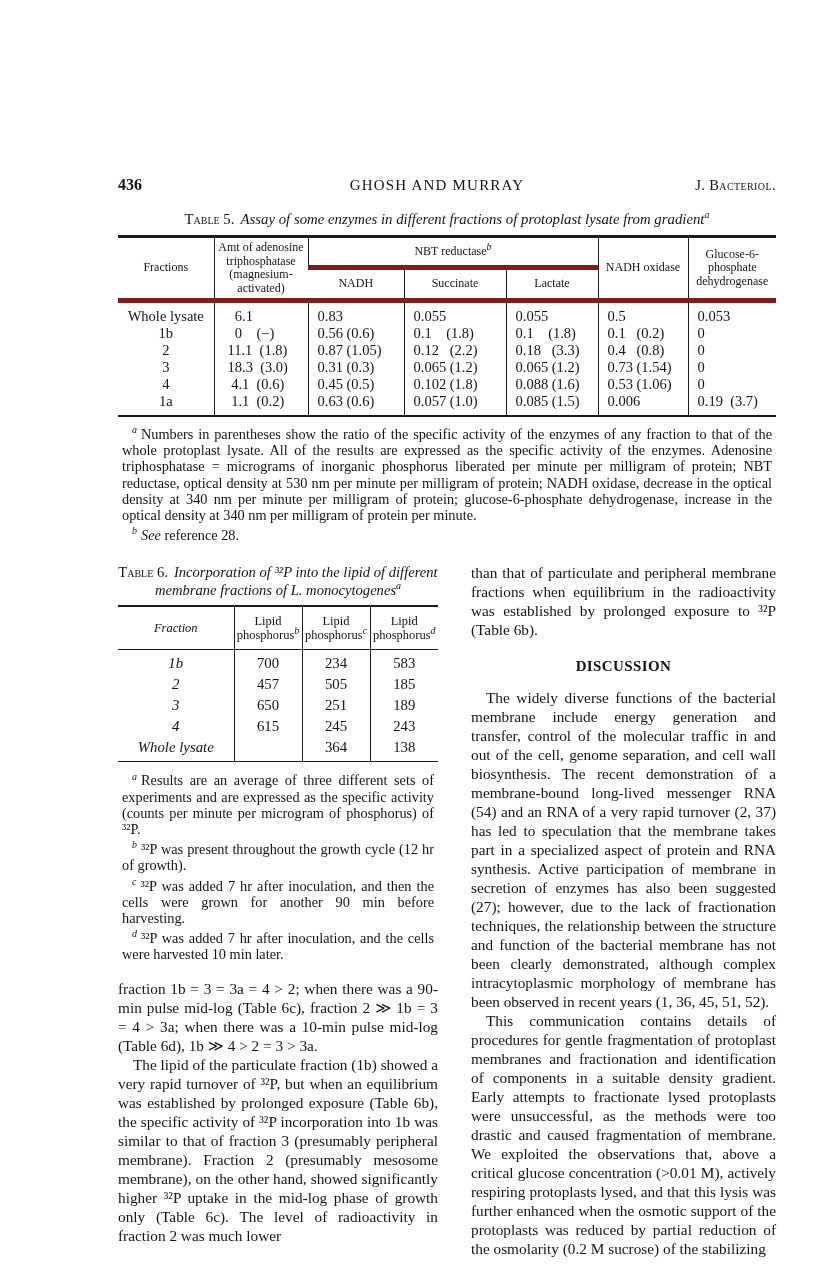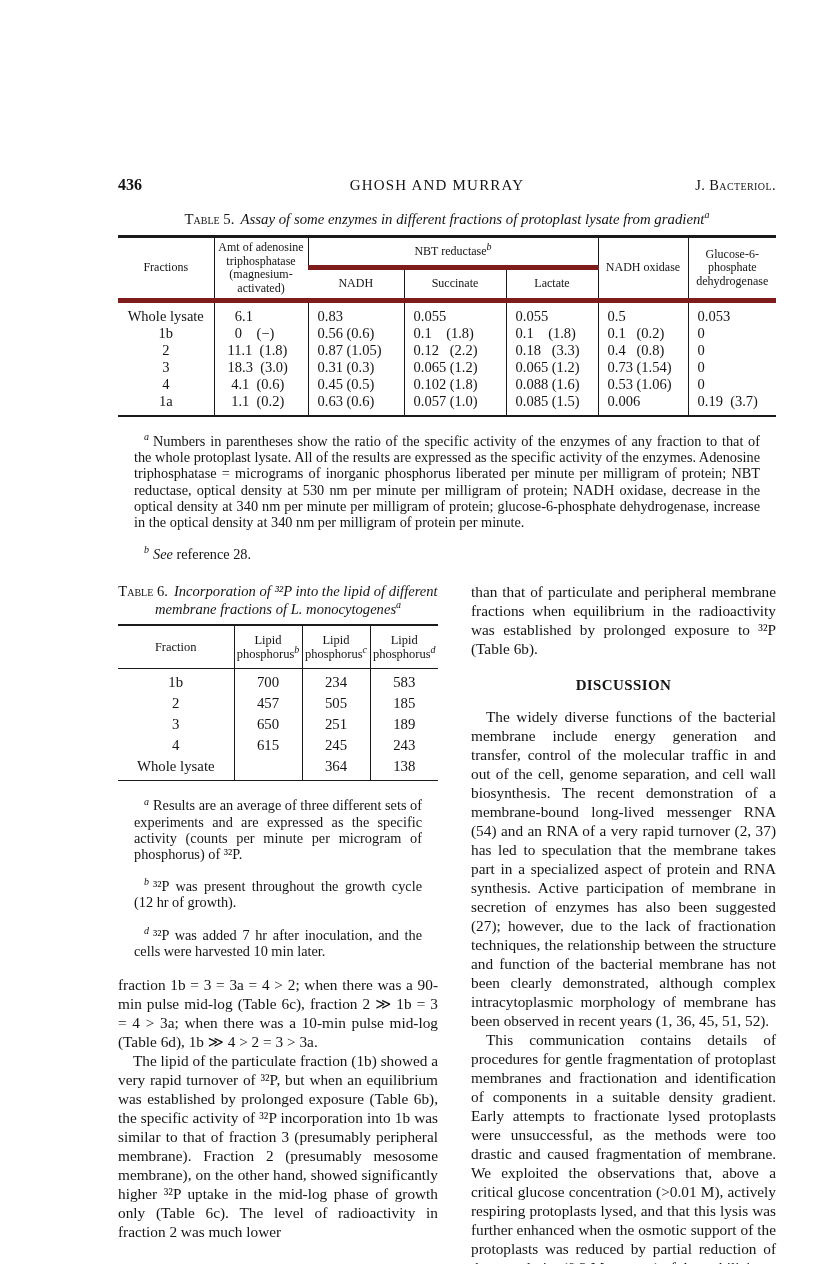--- a/index.html
+++ b/index.html
@@ -31,32 +31,32 @@
     vertical-align:middle;padding:3px 2px;border-bottom:5px solid #7f1d1d;
   }
   .t5 tbody td{font-size:14.5px;line-height:17px;padding:0 0 0 9px;white-space:pre;vertical-align:top;}
   .t5 tbody td:nth-child(2){padding-left:13px;}
   .t5 tbody td:first-child{text-align:center;padding-left:0;white-space:normal;}
   .t5 tbody tr:first-child td{padding-top:5px;}
   .t5 tbody tr:last-child td{padding-bottom:5px;}
 
   
   .fnblock{margin-top:9px;}
-  .fn{margin:16px;font-size:14.3px;line-height:16.2px;text-align:justify;text-indent:10px;}
+  .fn{margin:4px;font-size:14.3px;line-height:16.2px;text-align:justify;text-indent:10px;}
   .fnm{font-style:italic;margin-right:4px;}
 
   
   .cols{display:flex;gap:33px;margin-top:20px;justify-content:center;}
   .col{width:320px;}
 
   
   .t6caption{margin:0 0 6px 0;text-align:center;font-size:14.6px;line-height:18px;}
   .t6{width:320px;border-top:2px solid #1b1b1b;border-bottom:1.5px solid #1b1b1b;margin:0 0 10px 0;}
   .t6 th,.t6 td{border-left:1px solid #1b1b1b;}
-  .t6 th:first-child,.t6 td:first-child{border-left:none;}
+  .t6 th:first-child,.t6 td:first-child{border-left:none;font-style:italic;}
   .t6 thead th{
     font-weight:normal;font-size:12.5px;line-height:14px;text-align:center;
     vertical-align:middle;padding:7px 2px;border-bottom:1px solid #1b1b1b;
   }
   .t6 tbody td{font-size:14.8px;line-height:19px;text-align:center;white-space:pre;}
   .t6 tbody tr:first-child td{padding-top:4px;}
   .t6 tbody tr:last-child td{padding-bottom:4px;}
 
   
   .bodytext{margin-top:16px;}
@@ -220,20 +220,21 @@
                 <td></td>
                 <td>364</td>
                 <td>138</td>
               </tr>
             </tbody>
         </table>
 
         <div>
           <p class="fn"><sup class="fnm">a</sup><span>Results are an average of three different sets of experiments and are expressed as the specific activity (counts per minute per microgram of phosphorus) of ³²P.</span></p>
           <p class="fn"><sup class="fnm">b</sup><span>³²P was present throughout the growth cycle (12 hr of growth).</span></p>
+          <p class="fn"><sup class="fnm">c</sup><span>³²P was added 7 hr after inoculation, and then the cells were grown for another 90 min before harvesting.</span></p>
           <p class="fn"><sup class="fnm">d</sup><span>³²P was added 7 hr after inoculation, and the cells were harvested 10 min later.</span></p>
         </div>
 
         <div class="bodytext">
           <p class="colp">fraction 1b = 3 = 3a = 4 &gt; 2; when there was a 90-min pulse mid-log (Table 6c), fraction 2 ≫ 1b = 3 = 4 &gt; 3a; when there was a 10-min pulse mid-log (Table 6d), 1b ≫ 4 &gt; 2 = 3 &gt; 3a.</p>
           <p class="colp ind">The lipid of the particulate fraction (1b) showed a very rapid turnover of ³²P, but when an equilibrium was established by prolonged exposure (Table 6b), the specific activity of ³²P incorporation into 1b was similar to that of fraction 3 (presumably peripheral membrane). Fraction 2 (presumably mesosome membrane), on the other hand, showed significantly higher ³²P uptake in the mid-log phase of growth only (Table 6c). The level of radioactivity in fraction 2 was much lower</p>
         </div>
       </div>
 
       <div class="col">

